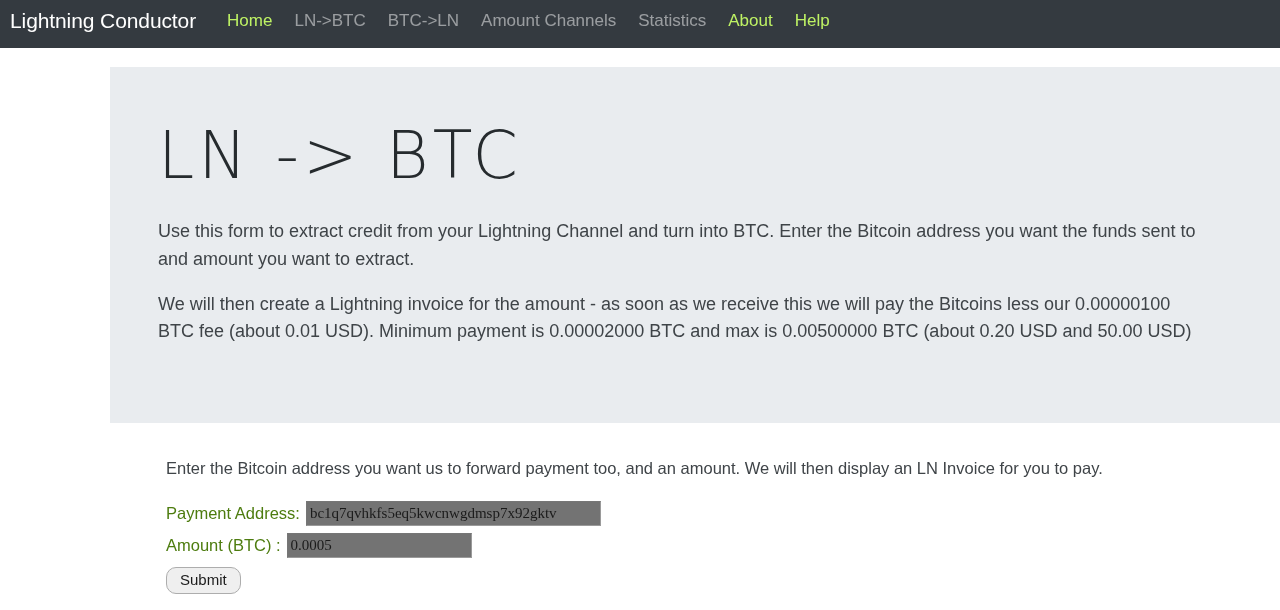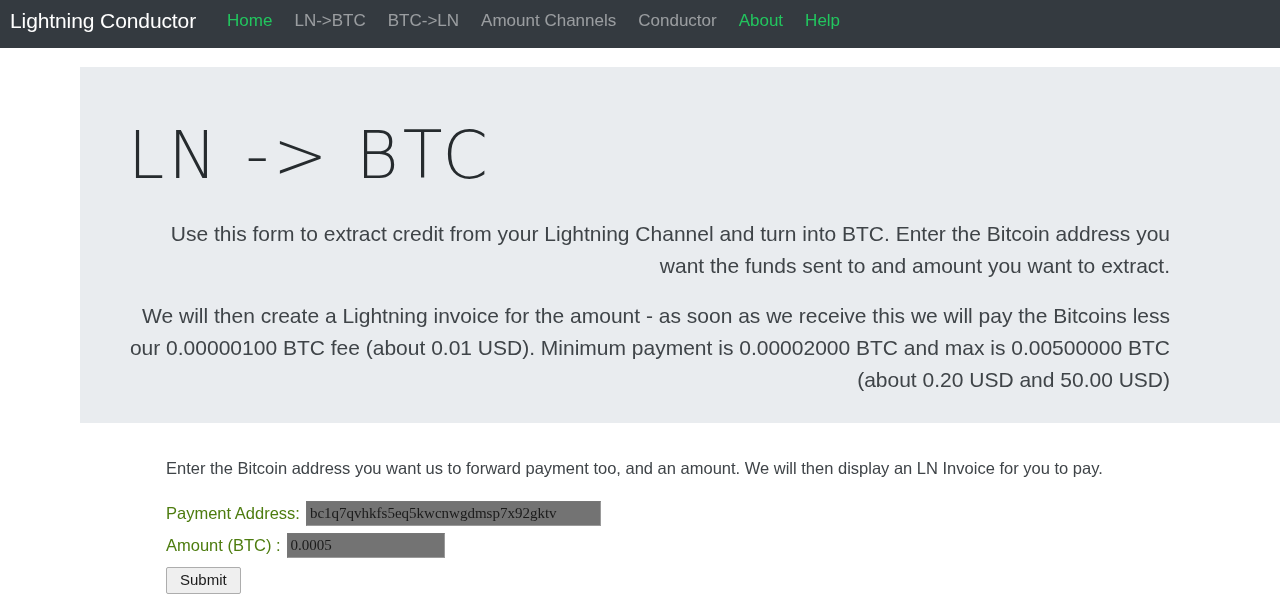--- a/index.html
+++ b/index.html
@@ -38,50 +38,49 @@
     margin: 0;
     padding: 0 0 0 12px;
   }
   .nav-item {
     font-size: 17px;
     line-height: 1;
     padding: 0 11px;
     color: rgba(255,255,255,0.5);
     cursor: pointer;
   }
-  .nav-item.active { color: #22c55e; }
+  .nav-item.active { color: #bef264; }
 
   
   .jumbo-wrap {
     padding-top: 19px;
   }
   .jumbotron {
-    margin-left: 80px;
+    margin-left: 110px;
     margin-right: 0;
     background: #e9ecef;
     padding: 55px 48px 40px 48px;
     height: 356px;
   }
   .jumbo-title {
     font-size: 65px;
     font-weight: 300;
     color: #262b2e;
     margin: 0 0 28px 0;
     letter-spacing: 4px;
     line-height: 1.05;
     font-family: "DejaVu Sans", "Liberation Sans", sans-serif;
   }
   .jumbo-p {
-    font-size: 21px;
+    font-size: 18px;
     line-height: 1.52;
     color: #3f4448;
     margin: 0 0 18px 0;
     max-width: 1042px;
     font-weight: 400;
-    text-align: right;
   }
   .jumbo-p:last-child { margin-bottom: 0; }
 
   
   .content {
     padding: 34px 0 0 166px;
   }
   .lead-text {
     font-size: 16.5px;
     color: #3f4448;
@@ -105,45 +104,45 @@
     color: #1b1b1b;
     padding: 2px 3px;
     border: 1px solid #9a9a9a;
     border-top-color: #767676;
     border-left-color: #767676;
     background: #737373;
     height: 25px;
     outline: none;
   }
   .text-input.address { width: 295px; }
-  .text-input.amount  { width: 158px; }
+  .text-input.amount  { width: 185px; }
   .submit-row { margin-top: 9px; }
   .submit-btn {
     font-family: "Liberation Sans", "DejaVu Sans", sans-serif;
     font-size: 15px;
     color: #1b1b1b;
     background: #efefef;
     border: 1px solid #adadad;
-    border-radius: 2px;
+    border-radius: 10px;
     padding: 4px 13px 5px 13px;
     cursor: pointer;
     line-height: 1.1;
   }
 </style>
 </head>
 <body>
 
 <div class="navbar">
   <span class="navbar-brand">Lightning Conductor</span>
   <ul class="nav-list">
     <li class="nav-item active">Home</li>
     <li class="nav-item">LN-&gt;BTC</li>
     <li class="nav-item">BTC-&gt;LN</li>
     <li class="nav-item">Amount Channels</li>
-    <li class="nav-item">Conductor</li>
+    <li class="nav-item">Statistics</li>
     <li class="nav-item active">About</li>
     <li class="nav-item active">Help</li>
   </ul>
 </div>
 
 <div class="jumbo-wrap">
   <div class="jumbotron">
     <h1 class="jumbo-title">LN -&gt; BTC</h1>
     <p class="jumbo-p">Use this form to extract credit from your Lightning Channel and turn into BTC. Enter the Bitcoin address you want the funds sent to and amount you want to extract.</p>
     <p class="jumbo-p">We will then create a Lightning invoice for the amount - as soon as we receive this we will pay the Bitcoins less our 0.00000100 BTC fee (about 0.01 USD). Minimum payment is 0.00002000 BTC and max is 0.00500000 BTC (about 0.20 USD and 50.00 USD)</p>

